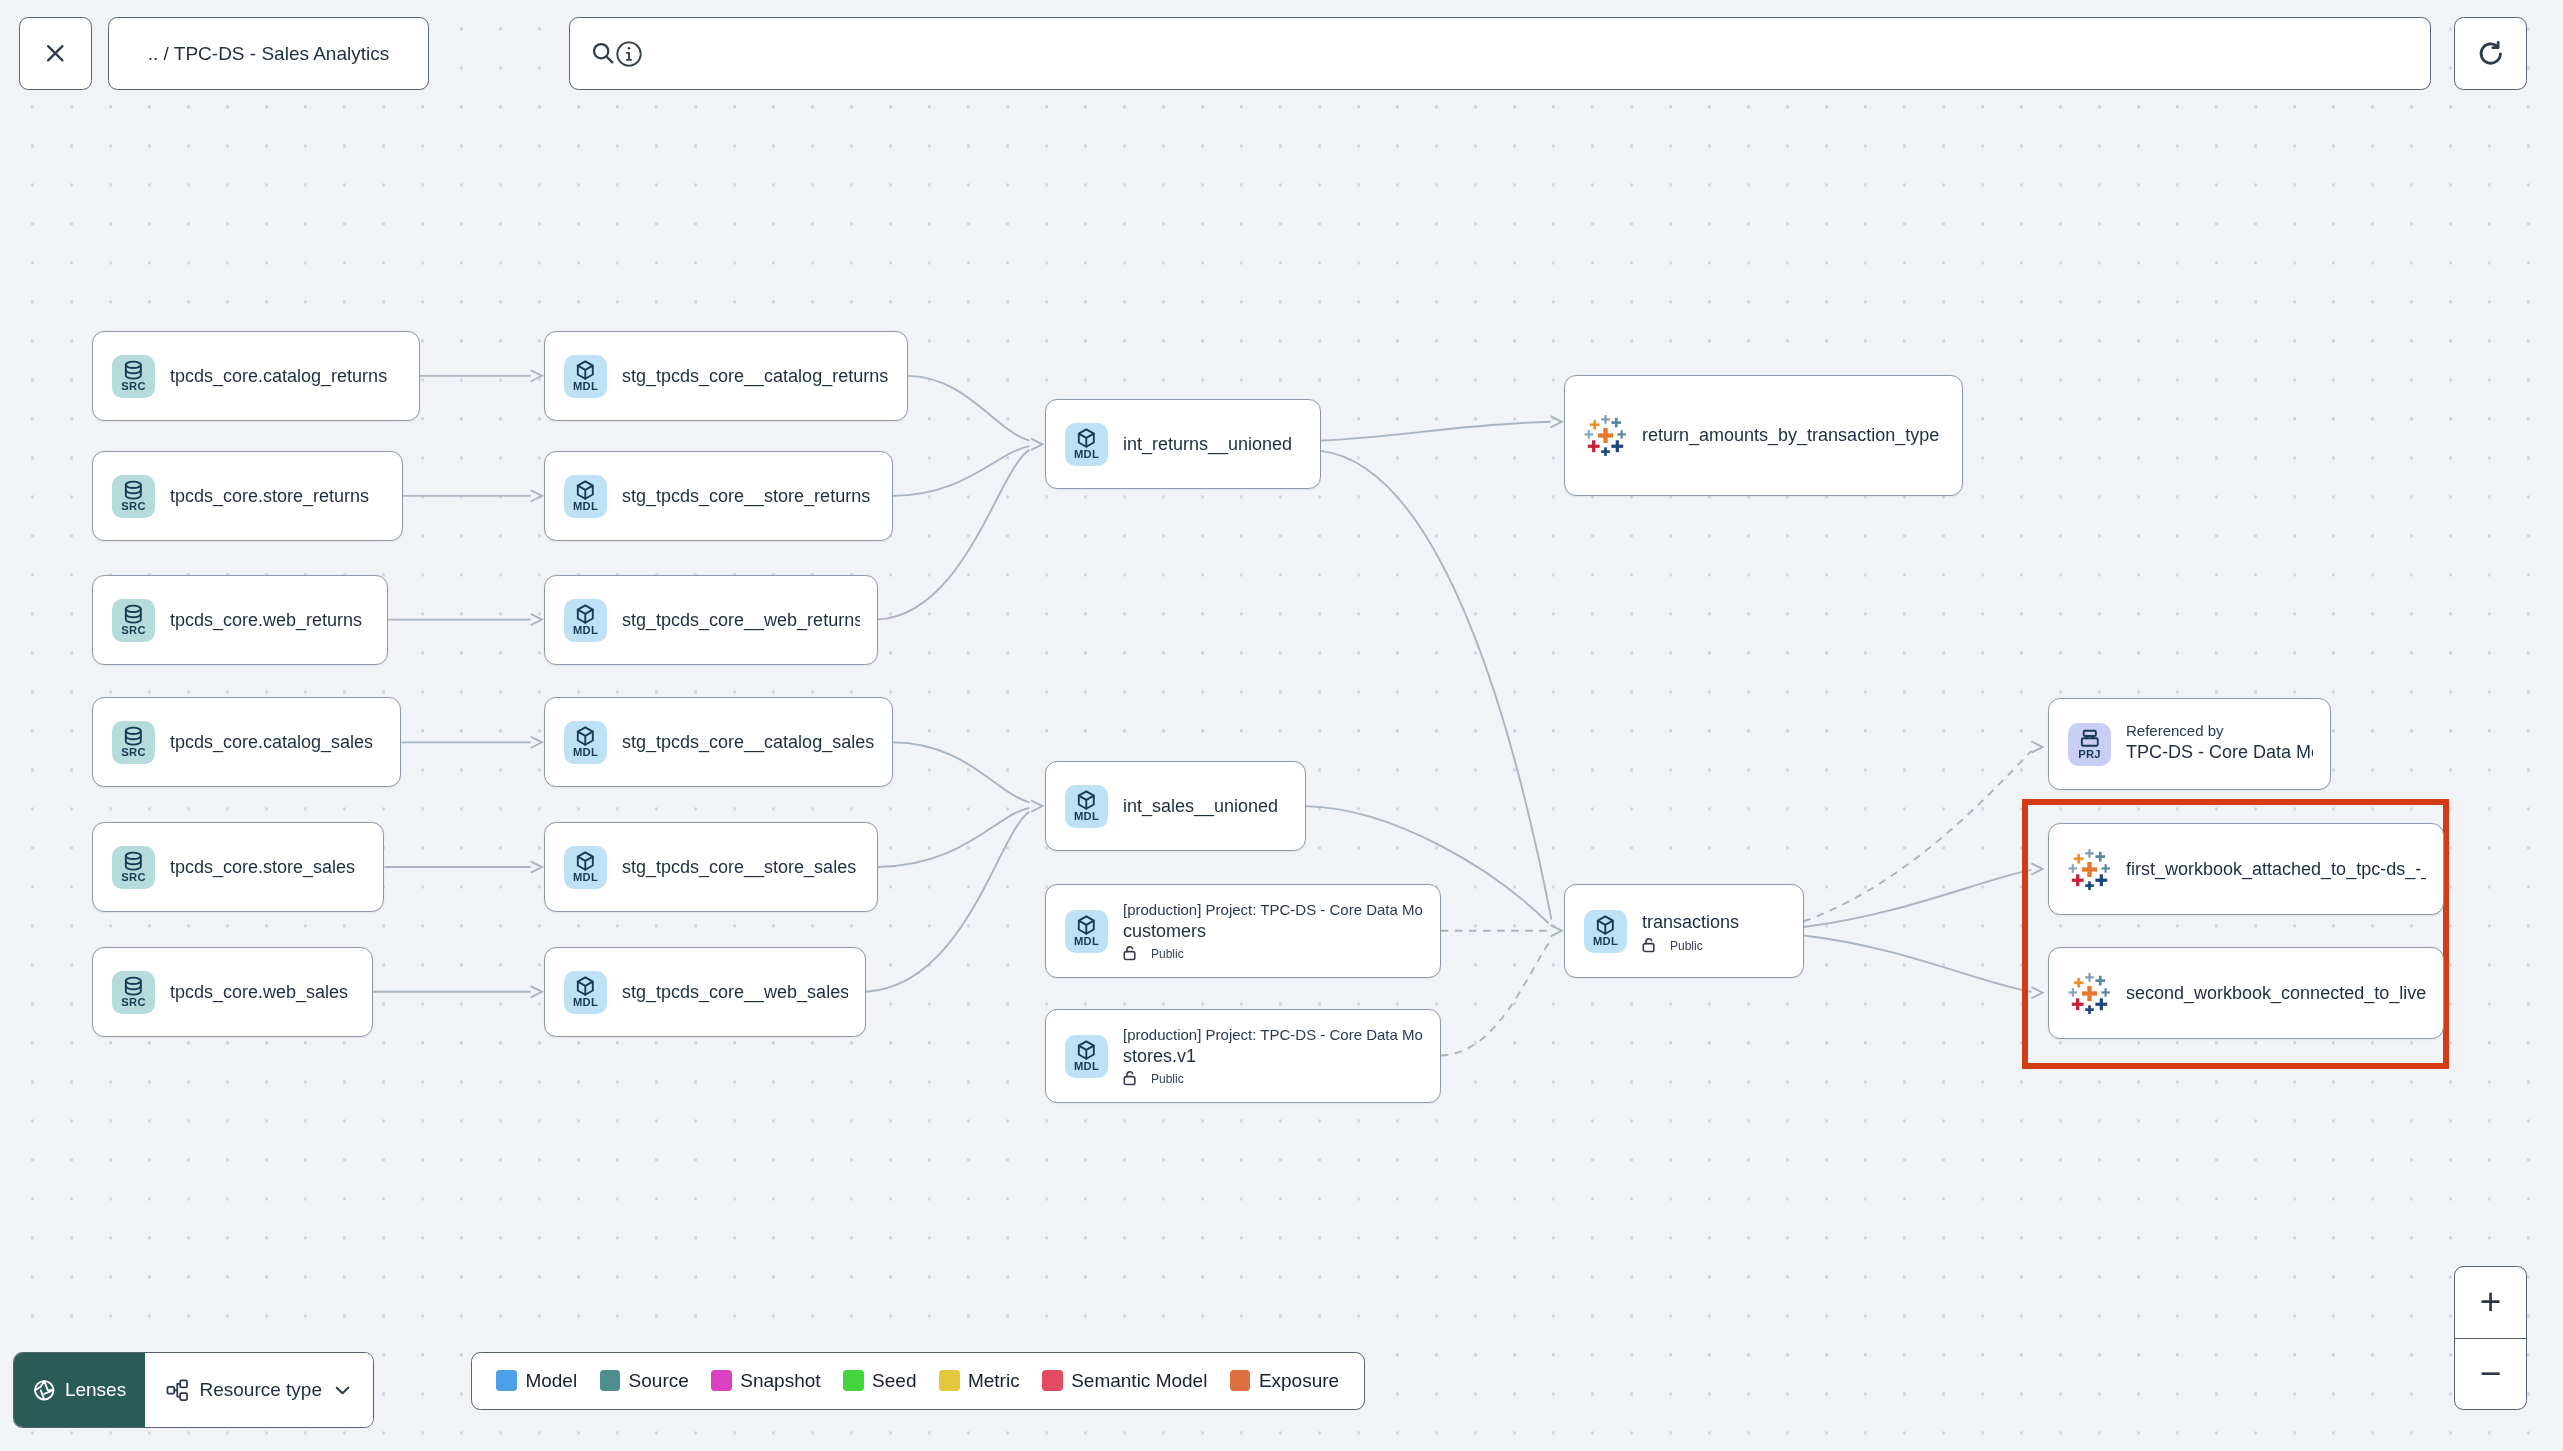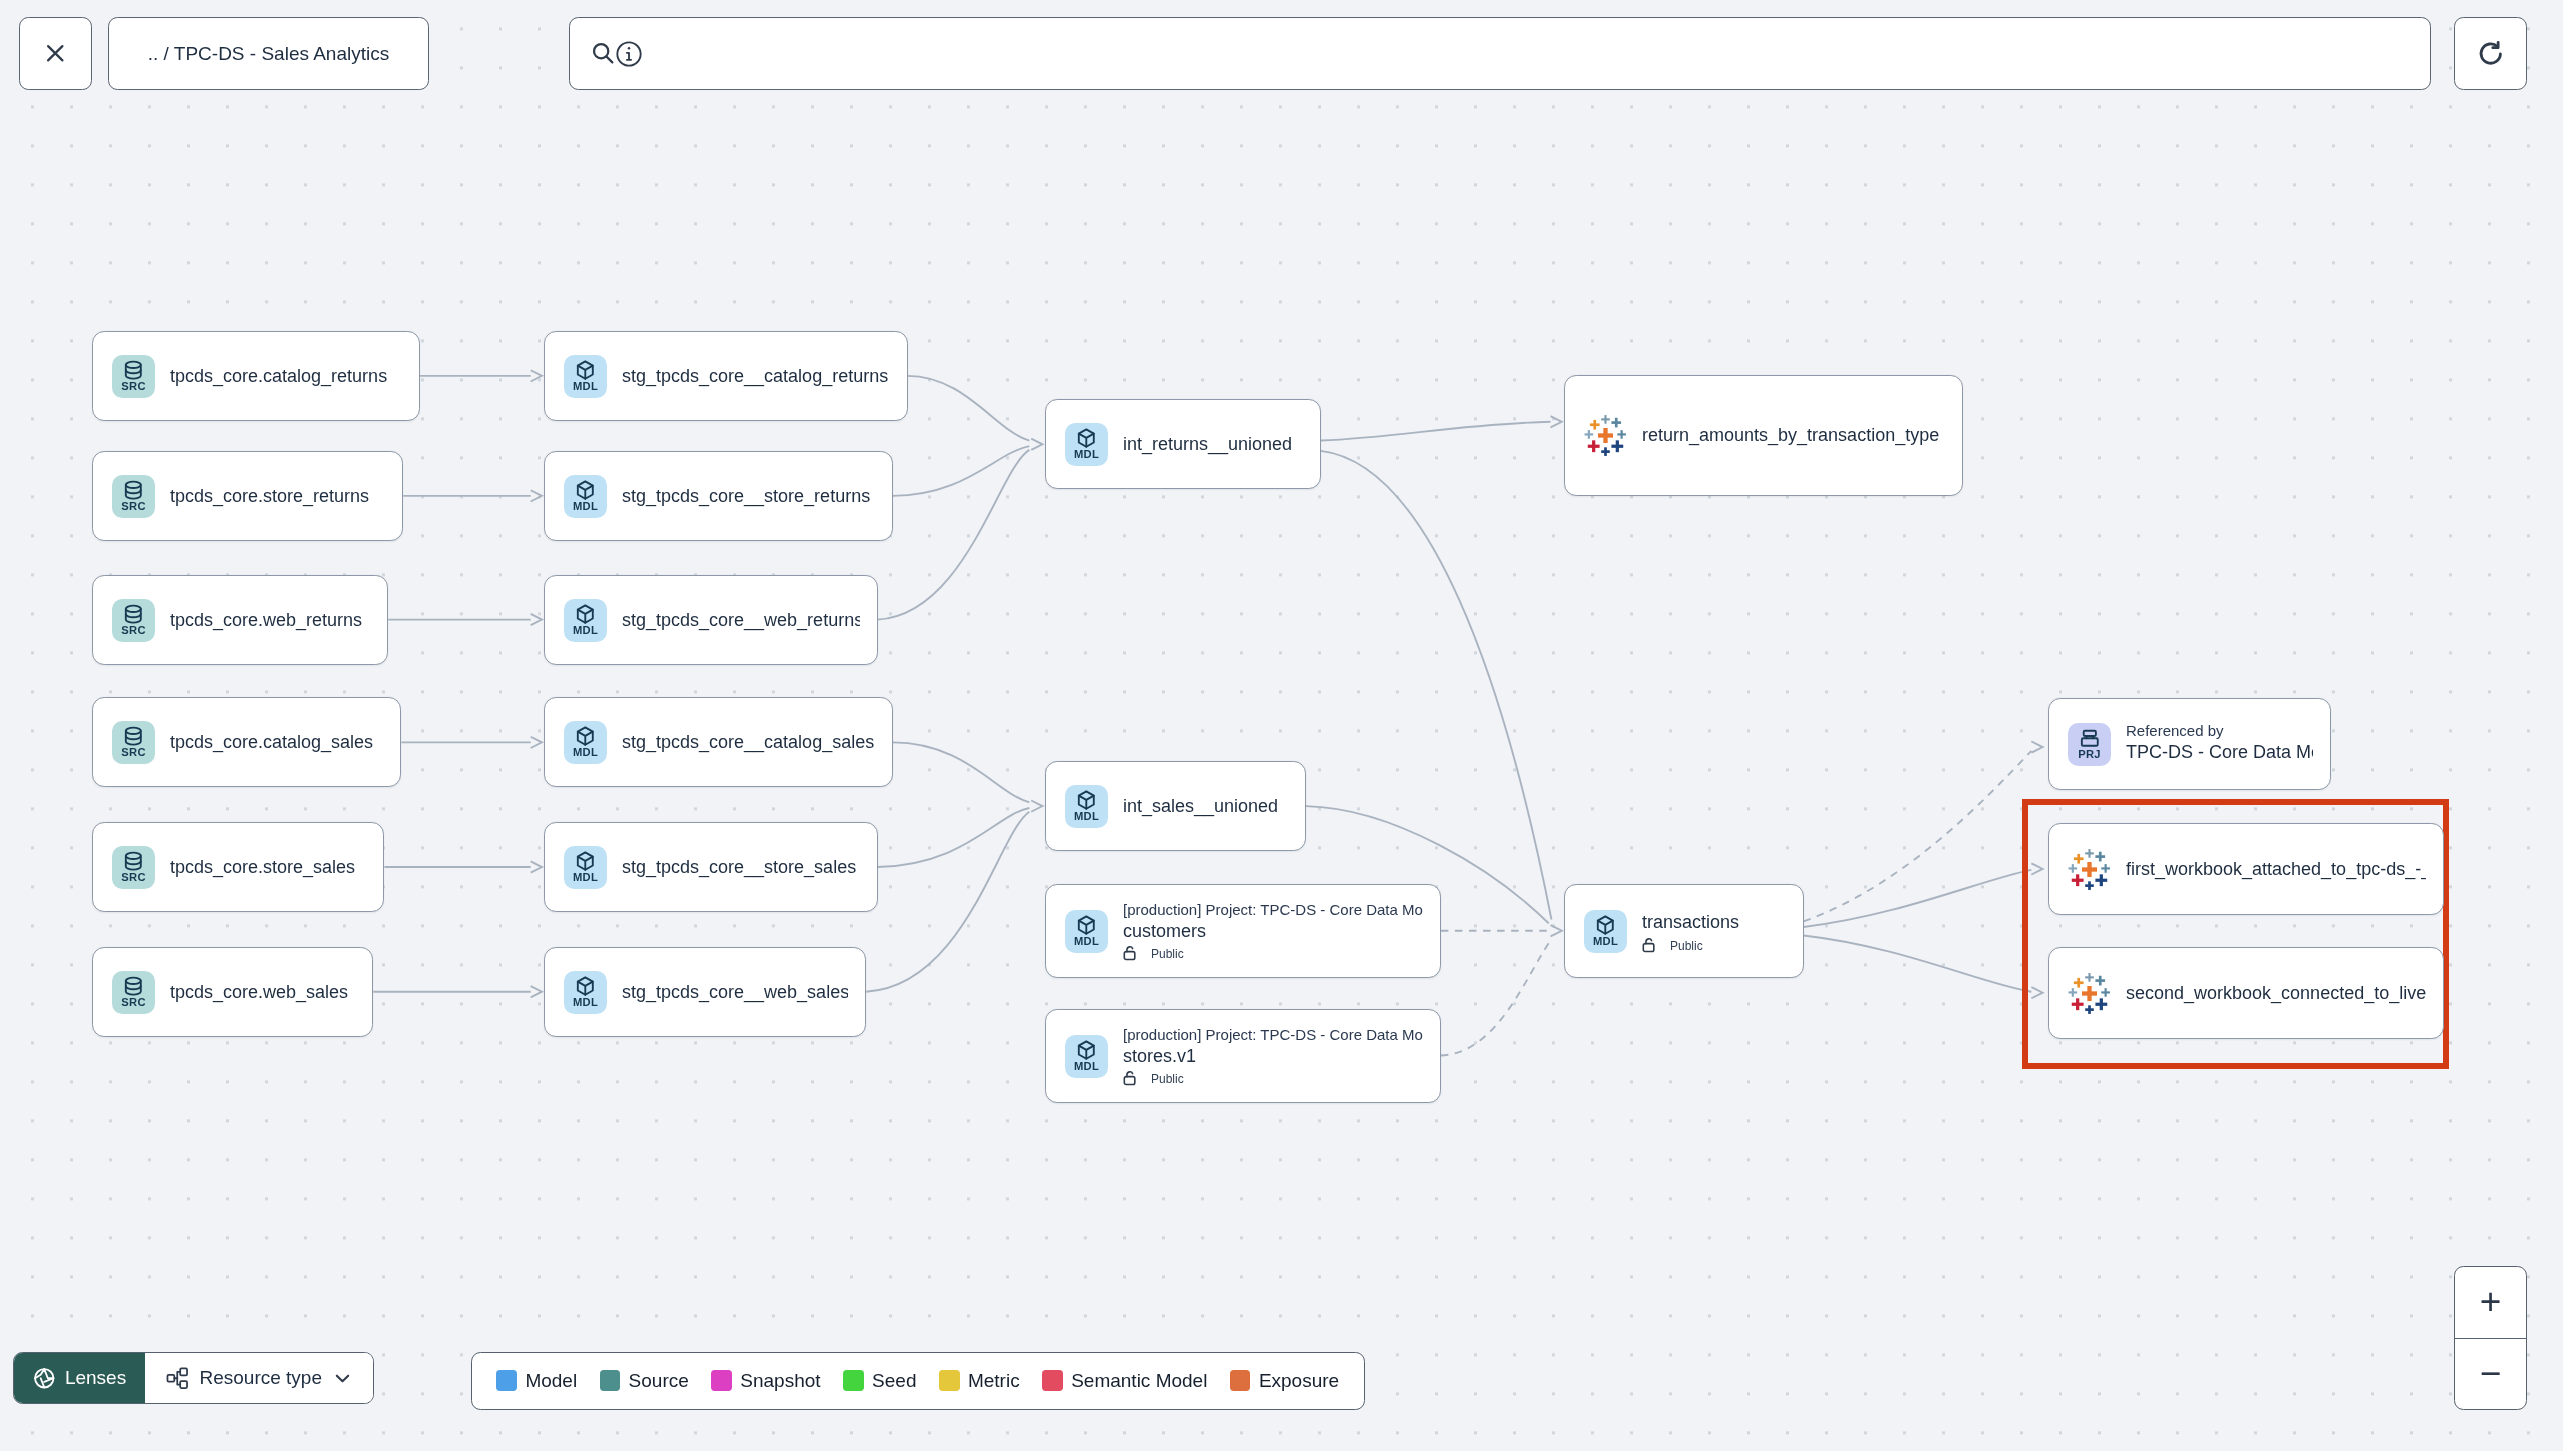--- a/index.html
+++ b/index.html
@@ -38,21 +38,21 @@
   .meta .line3{font-size:12px;color:#334155;display:flex;align-items:flex-end;gap:14px;}
   .tbl-ico{flex:0 0 auto;margin-right:15px;}
   
   .hl{position:absolute;left:2022px;top:799px;width:427px;height:270px;border:6.6px solid #d23b14;
     box-sizing:border-box;pointer-events:none;}
   
   svg.edges{position:absolute;left:0;top:0;pointer-events:none;}
   .e{stroke:#a9b3c0;stroke-width:2;fill:none;}
   .ed{stroke:#a9b3c0;stroke-width:2;fill:none;stroke-dasharray:8 7;}
   
-  .lens-group{position:absolute;left:13px;top:1352px;height:52px;display:flex;border:1.9px solid #56616f;
+  .lens-group{position:absolute;left:13px;top:1352px;height:76px;display:flex;border:1.9px solid #56616f;
     border-radius:9.4px;overflow:hidden;box-sizing:border-box;background:#fff;}
   .lens-seg{background:#2b5b55;color:#fff;display:flex;align-items:center;gap:9.4px;
     padding:0 19px;font-size:19px;cursor:pointer;}
   .rt-seg{background:#fff;color:#1e2d40;display:flex;align-items:center;gap:11.2px;
     padding:0 20.6px;font-size:19px;cursor:pointer;}
   .legend{position:absolute;left:471px;top:1352px;height:58px;background:#fff;border:1.9px solid #56616f;
     border-radius:9.4px;display:flex;align-items:center;gap:22.5px;padding:0 24.4px;box-sizing:border-box;}
   .leg-item{display:flex;align-items:flex-start;gap:8.4px;font-size:19px;color:#16202e;}
   .chip{width:20.6px;height:20.6px;border-radius:3.7px;flex:0 0 auto;}
   .zoomctl{position:absolute;left:2454px;top:1266px;width:73px;height:144px;border:1.9px solid #56616f;

